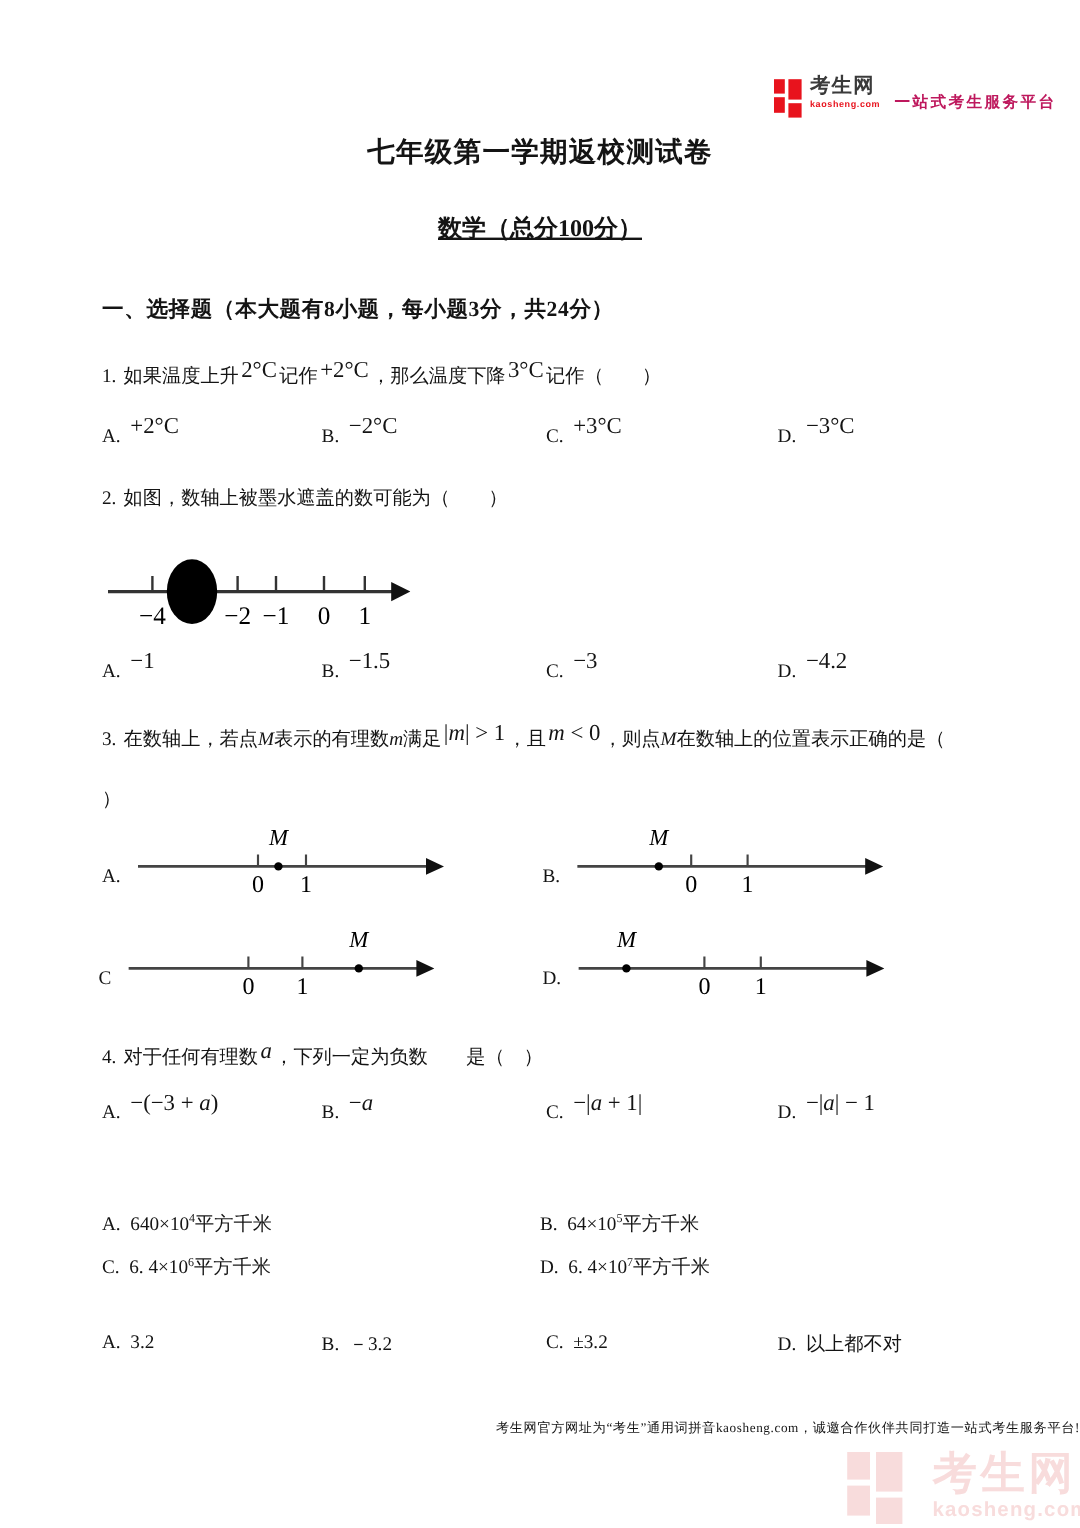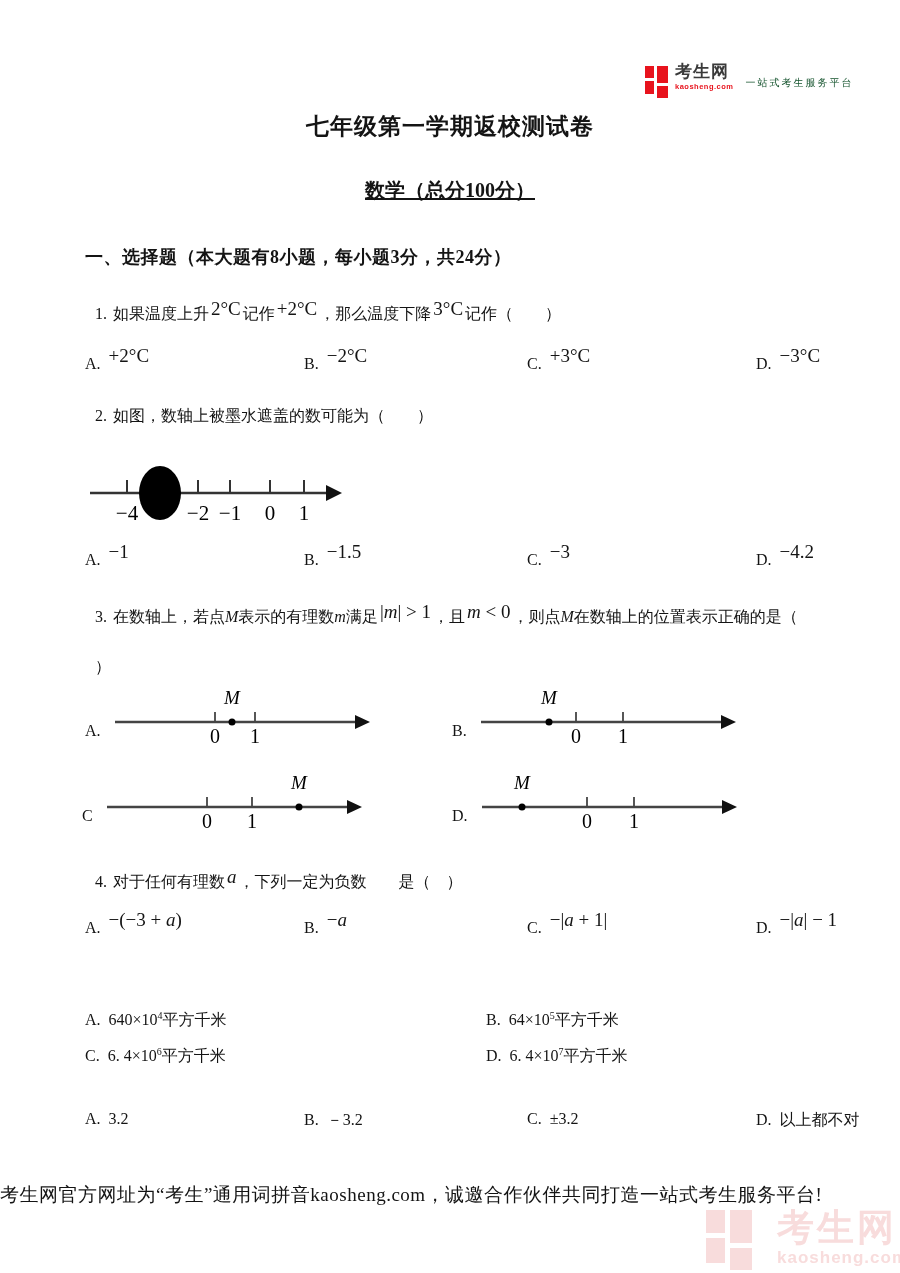--- a/index.html
+++ b/index.html
@@ -14,43 +14,43 @@
   .brand { position:absolute; top:63px; left:645px; display:flex; align-items:flex-start; }
   .brand-mark { position:relative; width:26px; height:36px; flex:0 0 auto; }
   .bm { position:absolute; background:#e8131d; }
   .bm.tl { left:0;  top:3px;  width:9px;  height:12px; }
   .bm.tr { left:12px; top:3px;  width:11px; height:17px; }
   .bm.bl { left:0;  top:18px; width:9px;  height:13px; }
   .bm.br { left:12px; top:23px; width:11px; height:12px; }
   .brand-name-block { margin-left:4px; }
   .brand-name { font-family:"Liberation Sans","DejaVu Sans",sans-serif; font-weight:bold; font-size:17px; color:#3a3a3a; letter-spacing:1px; line-height:1.1; }
   .brand-domain { font-family:"Liberation Sans","DejaVu Sans",sans-serif; font-size:7.5px; color:#e8131d; font-weight:bold; letter-spacing:.5px; }
-  .brand-tagline { margin-left:12px; margin-top:13px; font-family:"Liberation Sans","DejaVu Sans",sans-serif; font-size:10px; font-weight:normal; color:#14532d; letter-spacing:2px; }
+  .brand-tagline { margin-left:12px; margin-top:13px; font-family:"Liberation Sans","DejaVu Sans",sans-serif; font-size:13px; font-weight:bold; color:#be185d; letter-spacing:2px; }
   
   .title    { position:absolute; top:111px; left:0; right:0; text-align:center; font-size:23px; font-weight:bold; letter-spacing:1px; }
   .subtitle { position:absolute; top:177px; left:0; right:0; text-align:center; font-size:20px; font-weight:bold;text-decoration:underline; }
   .section-heading { position:absolute; top:245px; left:85px; font-size:18px; font-weight:bold; letter-spacing:.5px; }
   
-  .stem { position:absolute; left:95px; font-size:16px; line-height:1.5; white-space:nowrap;text-align:center; }
+  .stem { position:absolute; left:85px; font-size:16px; line-height:1.5; white-space:nowrap;text-align:center; }
   .qnum { margin-right:6px; }
   .math-raised { display:inline-block; transform:translateY(-4px); font-size:19px; padding:0 2px; }
   .var { font-style:italic; font-family:"Liberation Serif","DejaVu Serif",serif; }
-  .opt-row { position:absolute; left:85px; width:740px; display:grid; grid-template-columns:183px 187px 193px auto; font-size:16px;gap:36px; }
+  .opt-row { position:absolute; left:85px; width:740px; display:grid; grid-template-columns:183px 187px 193px auto; font-size:16px; }
   .opt-row.two-col { grid-template-columns:365px auto; }
   .opt { white-space:nowrap; }
   .opt-label { font-size:16px; }
   .opt-val { margin-left:8px; }
   .opt-val.raised { display:inline-block; transform:translateY(-7px); font-size:19px; }
   sup { font-size:10px; vertical-align:super; }
   
   .fig { position:absolute; display:flex; align-items:flex-end; }
   .fig .fig-label { font-size:16px; padding-bottom:6px; margin-right:14px; }
   .numline-svg text { font-family:"Liberation Serif","DejaVu Serif",serif; }
   
-  .footer { position:absolute; top:1182px; left:0; right:0; text-align:left; font-size:19px; letter-spacing:.5px; }
+  .footer { position:absolute; top:1182px; left:0; right:0; text-align:right; font-size:11px; letter-spacing:.5px; }
   .watermark { position:absolute; left:703px; top:1206px; display:flex; align-items:center; }
   .wm-mark { position:relative; width:66px; height:64px; flex:0 0 auto; }
   .wm { position:absolute; background:#f8dcdc; }
   .wm.tl { left:3px;  top:4px;  width:19px; height:23px; }
   .wm.tr { left:27px; top:4px;  width:22px; height:33px; }
   .wm.bl { left:3px;  top:32px; width:19px; height:25px; }
   .wm.br { left:27px; top:42px; width:22px; height:22px; }
   .wm-text { margin-left:8px; color:#f8dcdc; }
   .wm-name { font-family:"Liberation Sans","DejaVu Sans",sans-serif; font-size:37px; font-weight:bold; letter-spacing:3px; line-height:1; }
   .wm-domain { font-family:"Liberation Sans","DejaVu Sans",sans-serif; font-size:17px; font-weight:bold; letter-spacing:1px; margin-top:2px; }

